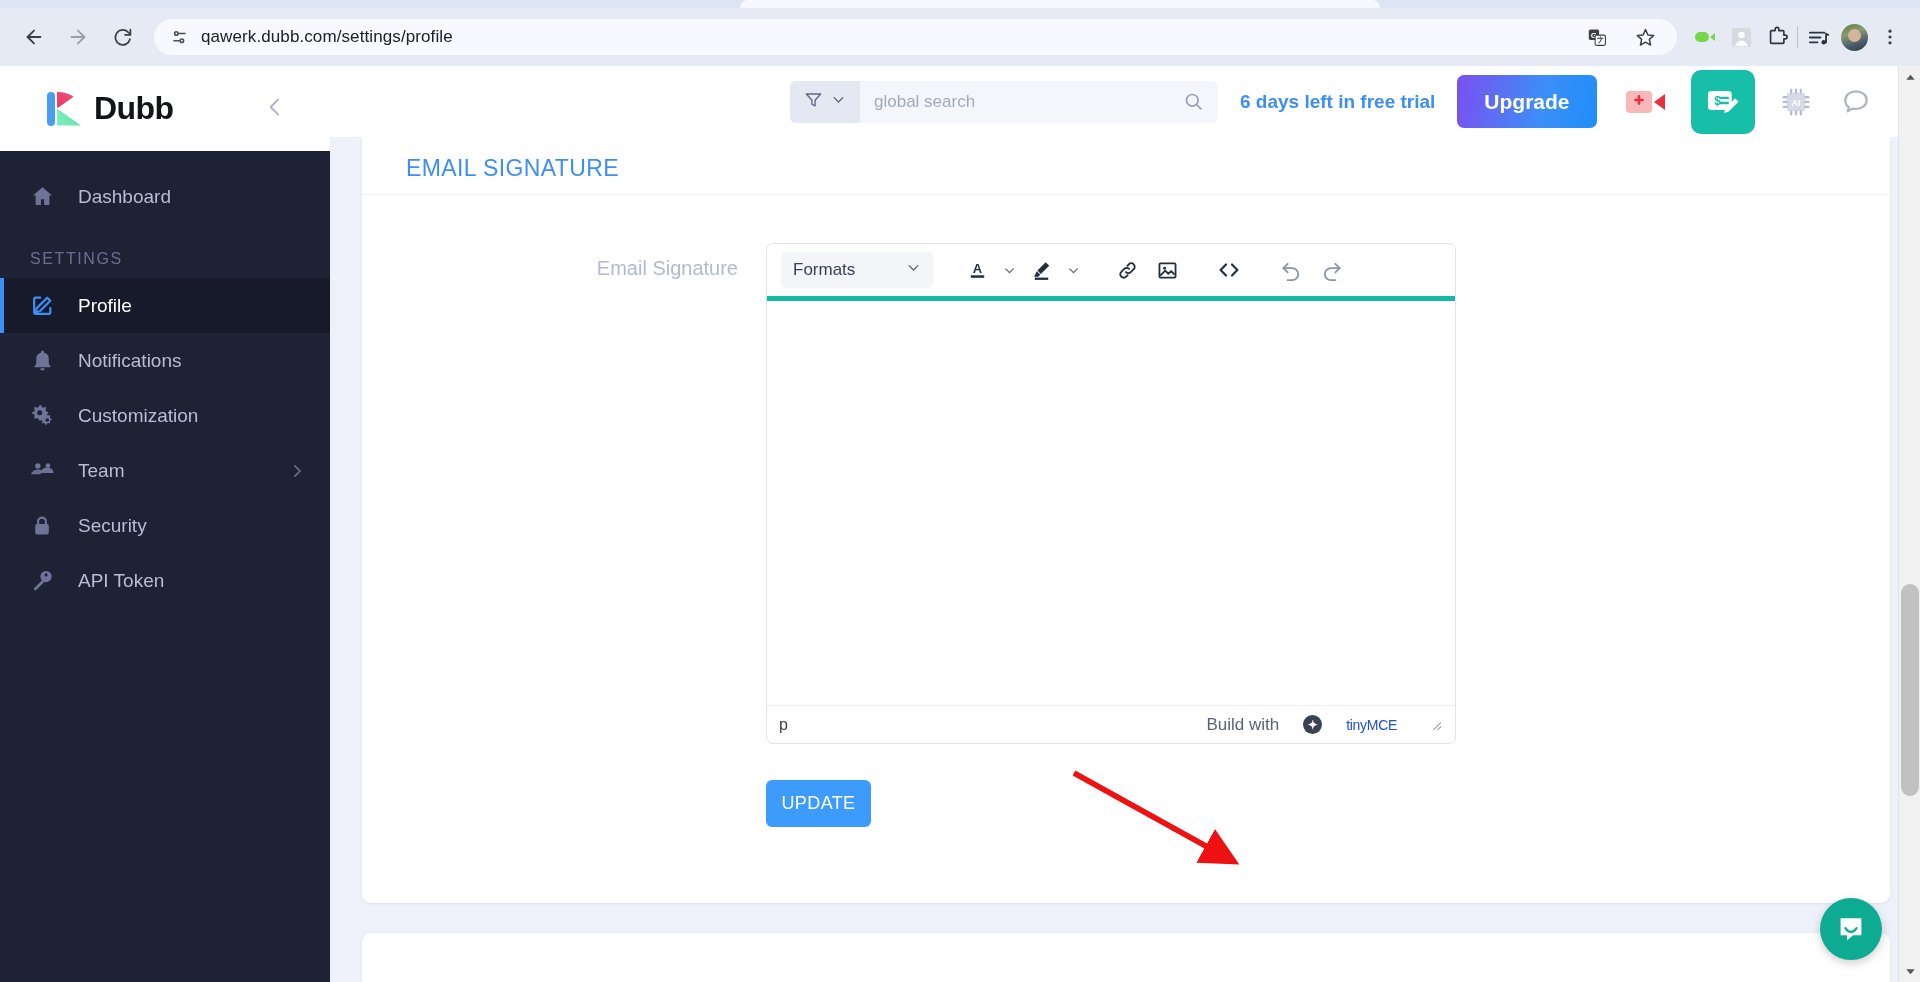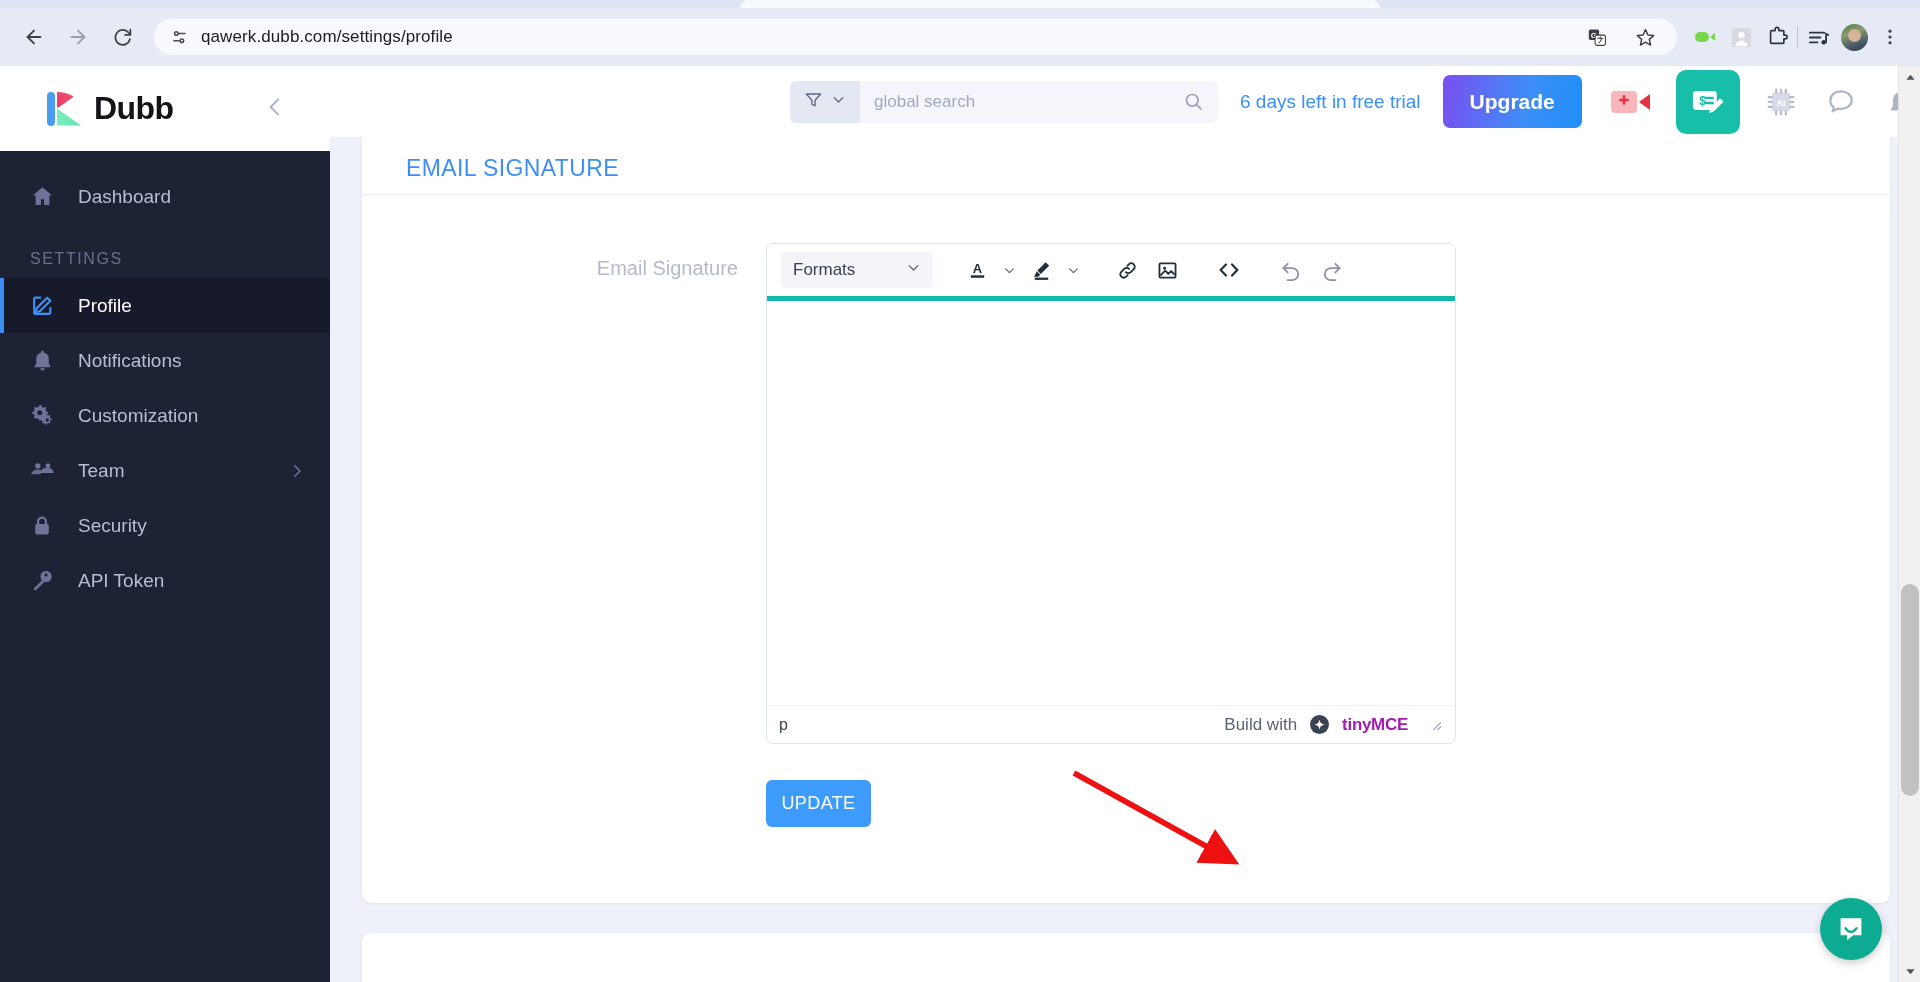--- a/index.html
+++ b/index.html
@@ -168,21 +168,21 @@
     border-radius: 6px 0 0 6px; color:#5f6683; flex:none;
   }
   #search-input {
     flex:1; border:none; outline:none; background:transparent;
     font-size: 17px; color:#3c4257; padding: 0 14px;
     font-family: "Liberation Sans", sans-serif;
   }
   #search-input::placeholder { color:#a3a9bd; }
   #search-go { padding-right: 14px; color:#9aa0b5; display:flex; flex:none; }
   #trial-text {
-    margin-left: 22px; color:#3d8ef7; font-size: 19px; font-weight: normal; white-space:nowrap; flex:none;
+    margin-left: 22px; color:#3d8ef7; font-size: 19px; font-weight: bold; white-space:nowrap; flex:none;
   }
   #upgrade-btn {
     margin-left: 22px; flex:none;
     height: 53px; padding: 0 27px;
     background: linear-gradient(100deg,#7a4ff0 0%, #3d8ef7 60%, #1f8ef9 100%);
     border: none; border-radius: 7px;
     color:#fff; font-size: 21px; font-weight: bold;
     font-family: "Liberation Sans", sans-serif;
   }
   #topbar-icons { display:flex; align-items:center; gap: 22px; margin-left: 28px; flex:none; }
@@ -247,29 +247,29 @@
   .tool.muted { color:#8b95a3; }
   .tool-gap { width: 18px; flex:none; }
   #editor-area { flex:1; background:#fff; }
   #editor-status {
     height: 38px; border-top: 1px solid #eceff4;
     display:flex; align-items:center; padding: 0 12px;
     font-size: 15px; color:#4b5563;
   }
   #elem-path { color:#3b4252; font-size: 16px; }
   #tiny-brand {
-    margin-left:auto; display:flex; align-items:center; gap:13px;
+    margin-left:auto; display:flex; align-items:center; gap:24px;
     color:#5b6472; font-size: 17px;
   }
   #tiny-logo {
     width: 19px; height:19px; border-radius:50%;
     background:#3b4252; color:#fff; font-size:12px; font-weight:bold;
     display:flex; align-items:center; justify-content:center;
   }
-  #tiny-name { font-weight:bold; color:#a21caf; font-size: 17px; letter-spacing:-0.3px; }
+  #tiny-name { font-weight:normal; color:#1d4ed8; font-size: 14px; letter-spacing:-0.3px; }
   #resize-grip { margin-left: 8px; color:#9aa2b1; display:flex; }
 
   #update-row { padding: 36px 44px 0 404px; }
   #update-btn {
     width: 105px; height: 47px;
     background:#3d9bfc; border:none; border-radius: 6px;
     color:#fff; font-size: 18px; letter-spacing: 0.4px;
     font-family: "Liberation Sans", sans-serif;
   }
 

